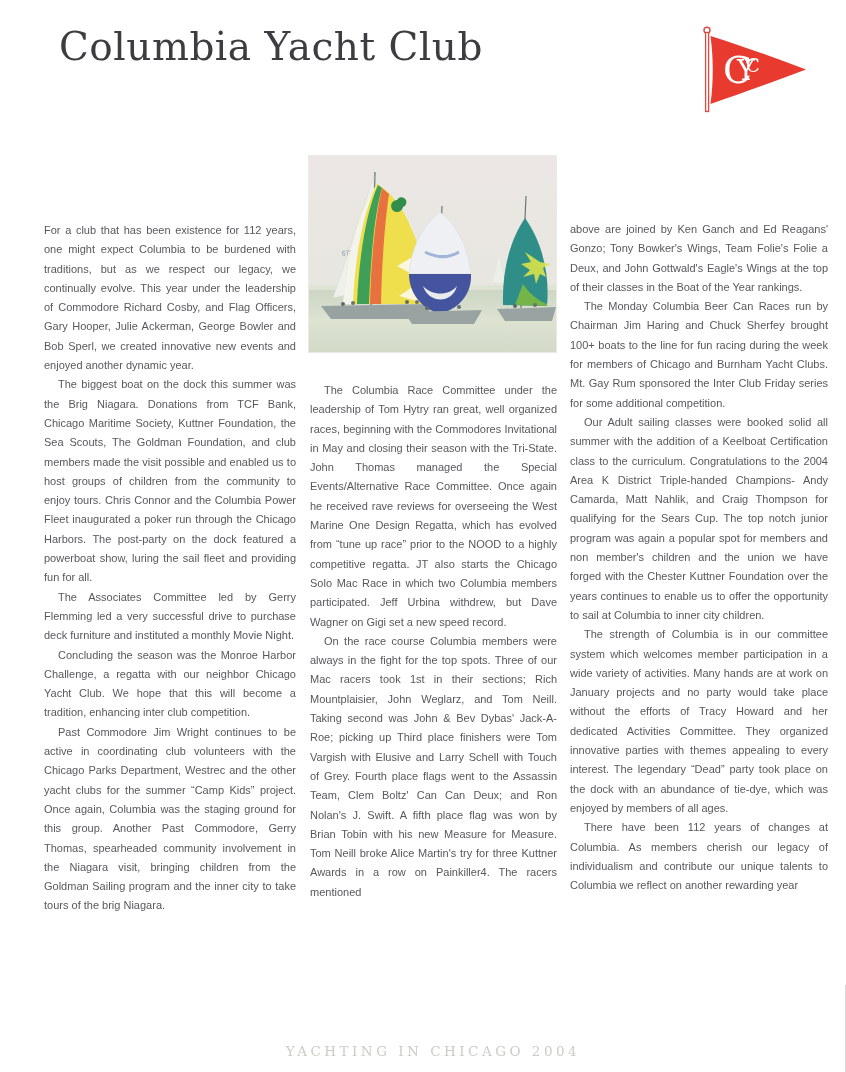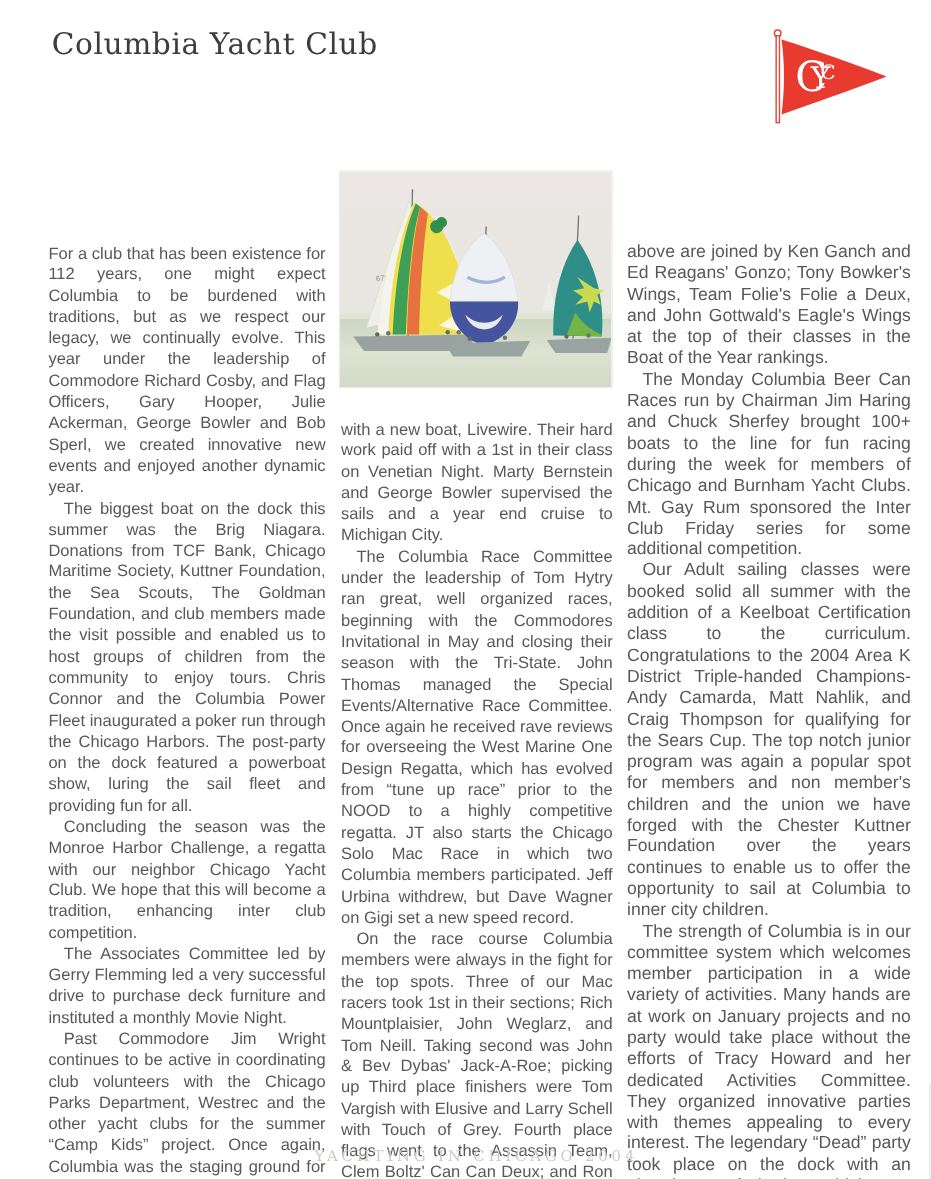--- a/index.html
+++ b/index.html
@@ -4,42 +4,42 @@
 <style>
   html,body{margin:0;padding:0;}
   body{
     width:846px;height:1072px;background:#ffffff;position:relative;
     font-family:"Liberation Sans",sans-serif;overflow:hidden;
   }
   .page{position:absolute;inset:0;background:#fff;}
   .edge-right{position:absolute;right:0;top:985px;width:1px;height:87px;background:#d9d9d6;}
 
   .page-title{
-    position:absolute;left:47px;top:27px;margin:0;
-    font-family:"DejaVu Serif",serif;font-weight:400;font-size:27px;
+    position:absolute;left:59px;top:27px;margin:0;
+    font-family:"DejaVu Serif",serif;font-weight:400;font-size:39px;
     color:#3d3d3f;letter-spacing:0.5px;line-height:1;
   }
 
   .burgee{position:absolute;left:699px;top:24px;width:118px;height:90px;}
 
   .photo{
     position:absolute;left:309px;top:156px;width:247px;height:196px;
     outline:1px solid #eceae6;
   }
   .photo svg{display:block;}
 
   .col{position:absolute;}
   .col-left{left:44px;top:221px;width:252px;}
   .col-middle{left:310px;top:381px;width:247px;}
   .col-right{left:570px;top:220px;width:258px;}
   .col p{
-    margin:0;font-size:15px;line-height:19.3px;color:#58585b;
+    margin:0;font-size:11px;line-height:19.3px;color:#58585b;
     text-align:justify;letter-spacing:0px;
   }
-  .col-right p{font-size:16px;}
+  .col-right p{font-size:11px;}
   .col p.indent{text-indent:14px;}
 
   .footer{
     position:absolute;left:0;top:1043px;width:866px;text-align:center;
     font-family:"DejaVu Serif",serif;font-size:13.5px;letter-spacing:3.5px;
     color:#c9cdc4;
   }
   .page-number{
     position:absolute;left:789px;top:1076px;
     font-family:"DejaVu Serif",serif;font-size:28px;letter-spacing:2px;color:#515154;
@@ -115,26 +115,25 @@
       <path d="M214,128 C 222,140 232,146 238,148 L238,150 L206,149 Z" fill="#74b548"></path>
       <path d="M188,153 L247,151 L243,165 L196,165 Z" fill="#99a3a2"></path>
       <circle cx="206" cy="150" r="2" fill="#5f6967"></circle>
         <circle cx="226" cy="149" r="2" fill="#6a7472"></circle>
     </svg>
   </div>
 
   <div class="col col-left">
       <p>For a club that has been existence for 112 years, one might expect Columbia to be burdened with traditions, but as we respect our legacy, we continually evolve. This year under the leadership of Commodore Richard Cosby, and Flag Officers, Gary Hooper, Julie Ackerman, George Bowler and Bob Sperl, we created innovative new events and enjoyed another dynamic year.</p>
       <p class="indent">The biggest boat on the dock this summer was the Brig Niagara. Donations from TCF Bank, Chicago Maritime Society, Kuttner Foundation, the Sea Scouts, The Goldman Foundation, and club members made the visit possible and enabled us to host groups of children from the community to enjoy tours. Chris Connor and the Columbia Power Fleet inaugurated a poker run through the Chicago Harbors. The post-party on the dock featured a powerboat show, luring the sail fleet and providing fun for all.</p>
+      <p class="indent">The Associates Committee led by Gerry Flemming led a very successful drive to purchase deck furniture and instituted a monthly Movie Night.</p>
       <p class="indent">Concluding the season was the Monroe Harbor Challenge, a regatta with our neighbor Chicago Yacht Club. We hope that this will become a tradition, enhancing inter club competition.</p>
-      <p class="indent">The Associates Committee led by Gerry Flemming led a very successful drive to purchase deck furniture and instituted a monthly Movie Night.</p>
       <p class="indent">Past Commodore Jim Wright continues to be active in coordinating club volunteers with the Chicago Parks Department, Westrec and the other yacht clubs for the summer “Camp Kids” project. Once again, Columbia was the staging ground for this group. Another Past Commodore, Gerry Thomas, spearheaded community involvement in the Niagara visit, bringing children from the Goldman Sailing program and the inner city to take tours of the brig Niagara.</p>
     </div>
   <div class="col col-middle">
-      <p>with a new boat, Livewire. Their hard work paid off with a 1st in their class on Venetian Night. Marty Bernstein and George Bowler supervised the sails and a year end cruise to Michigan City.</p>
       <p class="indent">The Columbia Race Committee under the leadership of Tom Hytry ran great, well organized races, beginning with the Commodores Invitational in May and closing their season with the Tri-State. John Thomas managed the Special Events/Alternative Race Committee. Once again he received rave reviews for overseeing the West Marine One Design Regatta, which has evolved from “tune up race” prior to the NOOD to a highly competitive regatta. JT also starts the Chicago Solo Mac Race in which two Columbia members participated. Jeff Urbina withdrew, but Dave Wagner on Gigi set a new speed record.</p>
       <p class="indent">On the race course Columbia members were always in the fight for the top spots. Three of our Mac racers took 1st in their sections; Rich Mountplaisier, John Weglarz, and Tom Neill. Taking second was John &amp; Bev Dybas' Jack-A-Roe; picking up Third place finishers were Tom Vargish with Elusive and Larry Schell with Touch of Grey. Fourth place flags went to the Assassin Team, Clem Boltz' Can Can Deux; and Ron Nolan's  J. Swift. A fifth place flag was won by Brian Tobin with his new Measure for Measure. Tom Neill broke Alice Martin's try for three Kuttner Awards in a row on Painkiller4. The racers mentioned</p>
     </div>
   <div class="col col-right">
       <p>above are joined by Ken Ganch and Ed Reagans' Gonzo; Tony Bowker's Wings, Team Folie's Folie a Deux, and John Gottwald's Eagle's Wings at the top of their classes in the Boat of the Year rankings.</p>
       <p class="indent">The Monday Columbia Beer Can Races run by Chairman Jim Haring and Chuck Sherfey brought 100+ boats to the line for fun racing during the week for members of Chicago and Burnham Yacht Clubs. Mt. Gay Rum sponsored the Inter Club Friday series for some additional competition.</p>
       <p class="indent">Our Adult sailing classes were booked solid all summer with the addition of a Keelboat Certification class to the curriculum. Congratulations to the 2004 Area K District Triple-handed Champions- Andy Camarda, Matt Nahlik, and Craig Thompson for qualifying for the Sears Cup. The top notch junior program was again a popular spot for members and non member's children and the union we have forged with the Chester Kuttner Foundation over the years continues to enable us to offer the opportunity to sail at Columbia to inner city children.</p>
       <p class="indent">The strength of Columbia is in our committee system which welcomes member participation in a wide variety of activities. Many hands are at work on January projects and no party would take place without the efforts of Tracy Howard and her dedicated Activities Committee. They organized innovative parties with themes appealing to every interest. The legendary “Dead” party took place on the dock with an abundance of tie-dye, which was enjoyed by members of all ages.</p>
       <p class="indent">There have been 112 years of changes at Columbia. As members cherish our legacy of individualism and contribute our unique talents to Columbia we reflect on another rewarding year</p>
     </div>

